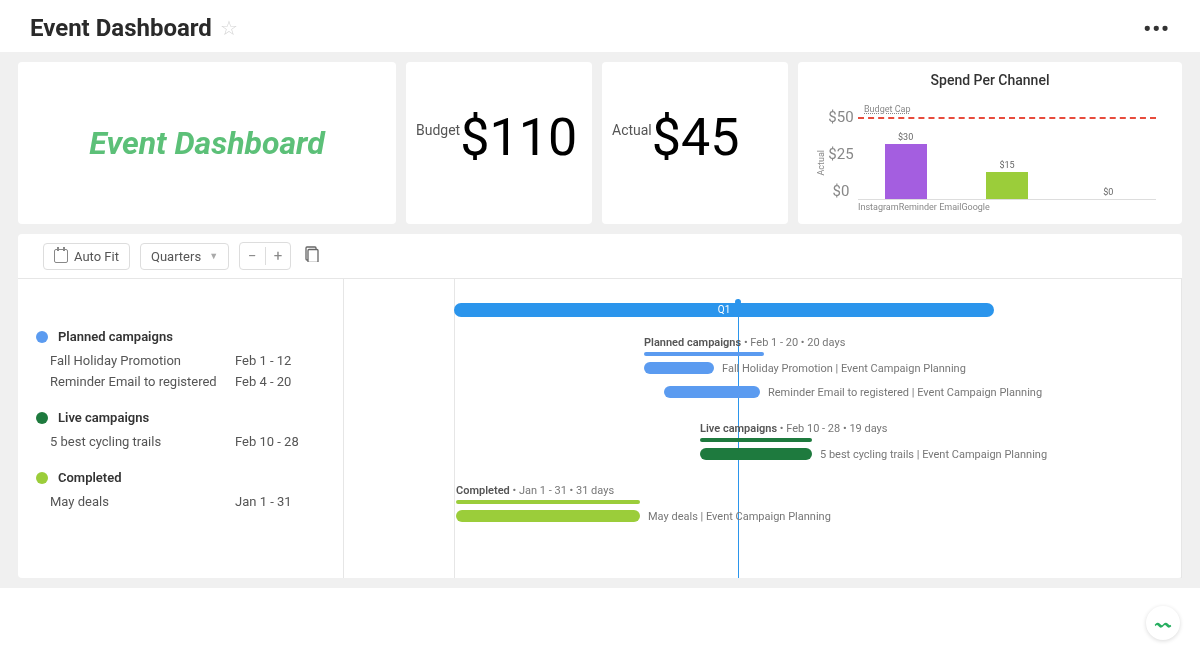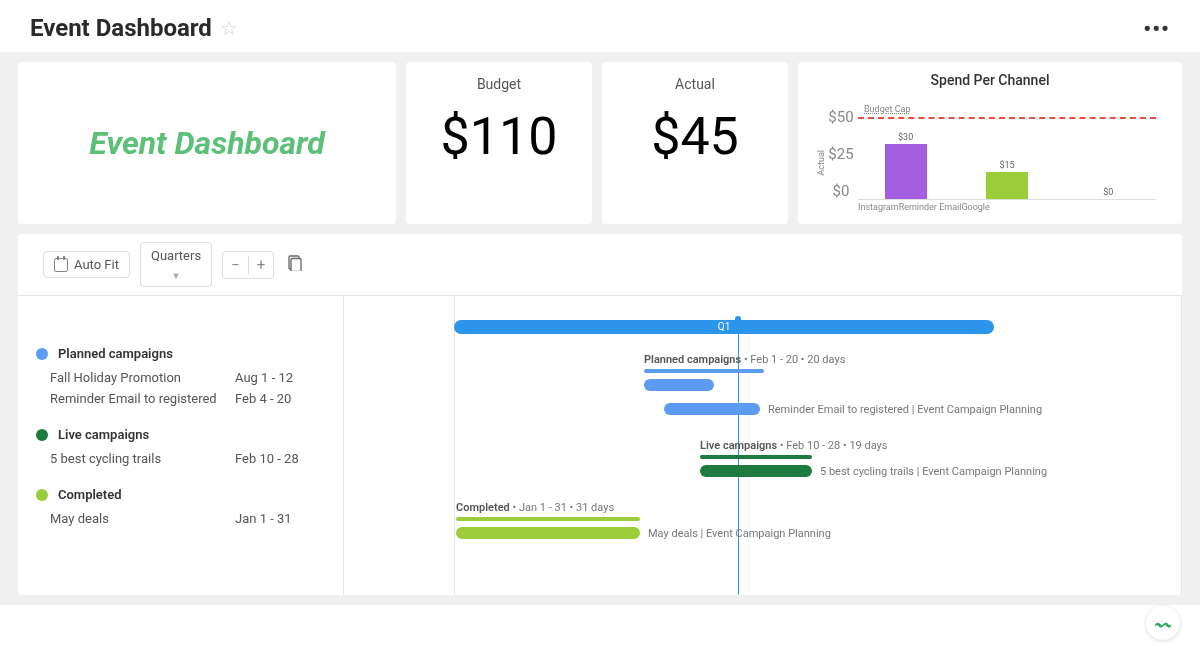--- a/index.html
+++ b/index.html
@@ -7,41 +7,41 @@
 .header { display: flex; align-items: center; justify-content: space-between; padding: 14px 30px 10px; }
 .header-left { display: flex; align-items: center; gap: 8px; }
 .page-title { font-size: 24px; font-weight: 700; color: #2a2a2a; }
 .star-icon { color: #d4d4d4; font-size: 20px; cursor: pointer; }
 .more-icon { font-size: 22px; font-weight: bold; letter-spacing: 1px; cursor: pointer; color: #333; }
 .main-area { background: #f0f0f0; padding: 10px 18px; }
 .cards-row { display: flex; gap: 10px; margin-bottom: 10px; }
 .card { background: #fff; border-radius: 4px; }
 .card-title-big { flex: 0 0 378px; display: flex; align-items: center; justify-content: center; padding: 20px; }
 .dash-title { font-size: 32px; font-weight: 700; font-style: italic; color: #5cc078; }
-.card-metric { flex: 0 0 186px; display: flex; flex-direction: column; align-items: center; padding: 14px 10px 26px; }
+.card-metric { flex: 0 0 186px; display: flex; align-items: center; padding: 14px 10px 26px; }
 .metric-label { font-size: 14px; color: #555; margin-bottom: 14px; }
 .metric-value { font-size: 52px; font-weight: 400; color: #000000; }
 .card-chart { flex: 1; padding: 10px 18px 6px; }
 .chart-title { text-align: center; font-size: 14px; font-weight: 500; color: #333; margin-bottom: 20px; }
 .chart-area { position: relative; height: 110px; display: flex; }
 .y-axis-label { writing-mode: vertical-rl; transform: rotate(180deg); font-size: 9px; color: #888; align-self: center; margin-right: 2px; }
 .chart-body { flex: 1; position: relative; }
 .y-ticks { position: absolute; left: 0; top: 0; bottom: 18px; width: 26px; display: flex; flex-direction: column; justify-content: space-between; font-size: 15px; color: #888; text-align: center; }
 .plot { position: absolute; left: 30px; right: 8px; top: 0; bottom: 18px; border-bottom: 1px solid #ddd; text-decoration: underline; }
 .budget-cap-line { position: absolute; left: 0; right: 0; border-top: 2px dashed #e74c3c; }
 .budget-cap-label { position: absolute; font-size: 9px; color: #888; text-decoration: underline dotted; }
 .bars { position: absolute; left: 0; right: 0; bottom: 0; top: 0; display: flex; justify-content: space-around; align-items: flex-end; gap: 6px; }
 .bar-wrap { display: flex; flex-direction: column; align-items: center; width: 33%; }
 .bar-label { font-size: 9px; color: #666; margin-bottom: 2px; }
 .bar { width: 42px; }
 .x-labels { position: absolute; left: 30px; right: 8px; bottom: 0; height: 16px; display: flex; justify-content: flex-start; font-size: 9px; color: #888; margin-top: 24px; }
 .gantt-card { background: #fff; border-radius: 4px; padding: 0; }
 .gantt-toolbar { display: flex; align-items: center; gap: 10px; padding: 8px 25px; }
 .tb-btn { display: flex; align-items: center; gap: 6px; background: #fff; border: 1px solid #ddd; border-radius: 4px; padding: 5px 10px; font-size: 13px; color: #555; cursor: pointer; }
-.tb-dropdown { display: flex; align-items: center; gap: 8px; background: #fff; border: 1px solid #ddd; border-radius: 4px; padding: 5px 10px; font-size: 13px; color: #555; cursor: pointer; flex-direction: column; }
+.tb-dropdown { display: flex; align-items: center; gap: 8px; background: #fff; border: 1px solid #ddd; border-radius: 4px; padding: 5px 10px; font-size: 13px; color: #555; cursor: pointer; }
 .chev { font-size: 9px; color: #aaa; }
 .zoom-ctrl { display: flex; align-items: center; border: 1px solid #ddd; border-radius: 4px; }
 .zoom-btn { padding: 4px 8px; font-size: 15px; color: #888; cursor: pointer; }
 .zoom-sep { width: 1px; height: 18px; background: #ddd; }
 .export-icon { font-size: 15px; color: #666; cursor: pointer; padding: 4px; }
 .gantt-body { display: flex; border-top: 1px solid #e6e6e6; position: relative; min-height: 300px; }
 .gantt-left { width: 326px; border-right: 1px solid #e6e6e6; padding-top: 44px; }
 .gantt-right { flex: 1; position: relative; border-right: 1px solid #e6e6e6; padding-top: 24px; overflow: hidden; }
 .date-col-sep { position: absolute; left: 110px; top: 0; bottom: 0; width: 1px; background: #e6e6e6; }
 .group-row { display: flex; align-items: center; padding: 6px 18px; gap: 10px; }
@@ -159,21 +159,21 @@
 
     <div class="gantt-body">
 
       <div class="gantt-left">
         <div class="group-row">
           <div class="dot" style="background:#5b9bf0"></div>
           <div class="group-name">Planned campaigns</div>
         </div>
         <div class="task-row">
           <div class="task-name">Fall Holiday Promotion</div>
-          <div class="task-date">Aug 1 - 12</div>
+          <div class="task-date">Feb 1 - 12</div>
         </div>
         <div class="task-row">
           <div class="task-name">Reminder Email to registered</div>
           <div class="task-date">Feb 4 - 20</div>
         </div>
         <div class="spacer-group"></div>
         <div class="group-row">
           <div class="dot" style="background:#1e7a3e"></div>
           <div class="group-name">Live campaigns</div>
         </div>
@@ -200,20 +200,21 @@
         </div>
 
         <div class="bar-row" style="top:50px;left:300px">
           <div class="gbar-label"><b>Planned campaigns</b> • <span>Feb 1 - 20</span> • <span>20 days</span></div>
         </div>
         <div class="bar-row" style="top:62px;left:300px">
           <div class="gbar-thin" style="width:120px;background:#5b9bf0"></div>
         </div>
         <div class="bar-row" style="top:76px;left:300px">
           <div class="gbar" style="width:70px;background:#5b9bf0"></div>
+          <div class="gbar-label">Fall Holiday Promotion | Event Campaign Planning</div>
         </div>
         <div class="bar-row" style="top:100px;left:320px">
           <div class="gbar" style="width:96px;background:#5b9bf0"></div>
           <div class="gbar-label">Reminder Email to registered | Event Campaign Planning</div>
         </div>
 
         <div class="bar-row" style="top:136px;left:356px">
           <div class="gbar-label"><b>Live campaigns</b> • <span>Feb 10 - 28</span> • <span>19 days</span></div>
         </div>
         <div class="bar-row" style="top:148px;left:356px">

